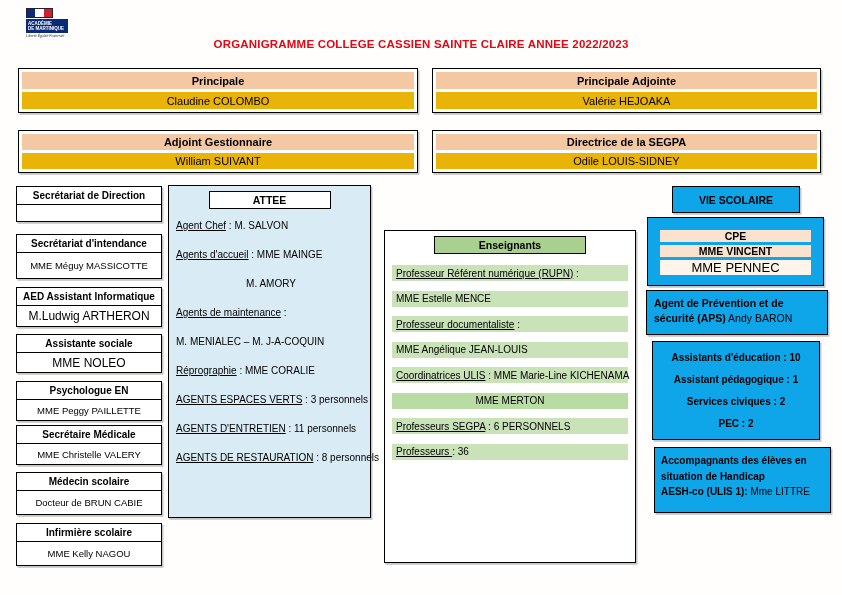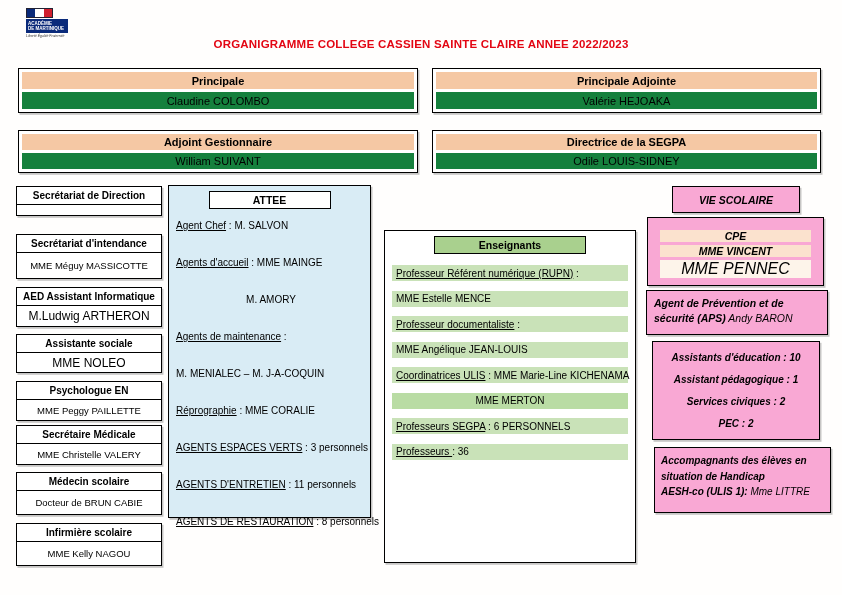--- a/index.html
+++ b/index.html
@@ -26,21 +26,21 @@
   .motto { font-size: 3.5px; font-style: italic; margin-top: 1px; color: #333; }
 
   
   .obox {
     position: absolute; border: 1.8px solid #000; background: #fff; padding: 3px;
     display: flex; flex-direction: column; gap: 3px;
     box-shadow: 1.5px 1.8px 0 rgba(0,0,0,0.22);
   }
   .band { flex: 1; display: flex; align-items: center; justify-content: center; font-size: 11px; }
   .band.head { background: #f5c8a4; font-weight: bold; }
-  .band.name { background: #15803d; }
+  .band.name { background: #eab308; }
 
   
   .lbox {
     position: absolute; left: 16px; width: 146px; border: 1.8px solid #000; background: #fff;
     display: flex; flex-direction: column; box-shadow: 1.5px 1.8px 0 rgba(0,0,0,0.22);
   }
   .ltitle { font-weight: bold; font-size: 10px; text-align: center; padding: 3px 2px;
     border-bottom: 1.1px solid #000; }
   .lname { flex: 1; font-size: 9.5px; display: flex; align-items: center; justify-content: center; }
   .lname.sm { font-size: 12px; }
@@ -49,46 +49,46 @@
   .attee {
     position: absolute; left: 168px; top: 185px; width: 203px; height: 333px;
     background: #d9ecf5; border: 1.8px solid #000; box-shadow: 1.5px 1.8px 0 rgba(0,0,0,0.22);
   }
   .col-header {
     position: absolute; top: 5px; left: 50%; transform: translateX(-50%);
     border: 1.6px solid #000; font-weight: bold; font-size: 10.5px; text-align: center; padding: 2px 0;
   }
   .attee .col-header { width: 122px; background: #fff; }
   .attee-lines { position: absolute; top: 34px; left: 7px; right: 4px;
-    display: flex; flex-direction: column; gap: 26px; }
+    display: flex; flex-direction: column; gap: 18px; }
   .aline { font-size: 10px; white-space: nowrap; }
   .aline.center { text-align: center; }
   .u { text-decoration: underline; }
 
   
   .ens {
     position: absolute; left: 384px; top: 185px; width: 252px; height: 333px;
     background: #fff; border: 1.8px solid #000; box-shadow: 1.5px 1.8px 0 rgba(0,0,0,0.22); margin-top: 45px;
   }
   .ens .col-header { width: 152px; background: #a9d08e; }
   .ens-lines { position: absolute; top: 34px; left: 7px; right: 7px;
     display: flex; flex-direction: column; gap: 9.5px; }
   .eline { font-size: 10px; background: #c9e2b8; padding: 2.5px 4px; white-space: nowrap; }
   .eline.center { text-align: center; background: #b9dca4; }
 
   
-  .rbox { position: absolute; border: 1.8px solid #000; background: #f9a8d4;
-    box-shadow: 1.5px 1.8px 0 rgba(0,0,0,0.22); font-style: italic; }
+  .rbox { position: absolute; border: 1.8px solid #000; background: #0ea5e9;
+    box-shadow: 1.5px 1.8px 0 rgba(0,0,0,0.22); }
   .vie { left: 672px; top: 186px; width: 128px; height: 27px;
     display: flex; align-items: center; justify-content: center; font-weight: bold; font-size: 10.5px; }
   .cpe { left: 647px; top: 217px; width: 177px; height: 69px; padding: 12px;
     display: flex; flex-direction: column; gap: 3px; }
   .cpe-band { flex: 1; display: flex; align-items: center; justify-content: center; font-size: 10.5px; }
   .cpe-band.p { background: #fbe2ce; font-weight: bold; }
-  .cpe-band.l { background: #fdf4ea; font-size: 16px; }
+  .cpe-band.l { background: #fdf4ea; font-size: 13px; }
   .aps { left: 646px; top: 290px; width: 182px; height: 45px; padding: 5px 7px;
     font-size: 10.5px; line-height: 1.45; }
   .assist { left: 652px; top: 341px; width: 168px; height: 99px;
     display: flex; flex-direction: column; justify-content: space-around; padding: 5px; }
   .assist-line { font-weight: bold; font-size: 10px; text-align: center; }
   .aesh { left: 646px; top: 447px; width: 177px; height: 66px; padding: 5px 6px;
     font-size: 10px; line-height: 1.55; margin-left: 8px; }
   .aesh-title { font-weight: bold; }
 </style>
 </head>
@@ -122,21 +122,21 @@
 
   <div class="obox" style="left:18px;top:130px;width:400px;height:43px">
     <div class="band head">Adjoint Gestionnaire</div>
     <div class="band name">William SUIVANT</div>
   </div>
   <div class="obox" style="left:432px;top:130px;width:389px;height:43px">
     <div class="band head">Directrice de la SEGPA</div>
     <div class="band name">Odile LOUIS-SIDNEY</div>
   </div>
 
-  <div class="lbox" style="top:186px;height:30px">
+  <div class="lbox" style="top:186px;height:36px">
     <div class="ltitle">Secrétariat de Direction</div>
   </div>
   <div class="lbox" style="top:234px;height:45px">
     <div class="ltitle">Secrétariat d'intendance</div>
     <div class="lname">MME Méguy MASSICOTTE</div>
   </div>
   <div class="lbox" style="top:287px;height:40px">
     <div class="ltitle">AED Assistant Informatique</div>
     <div class="lname sm">M.Ludwig ARTHERON</div>
   </div>

